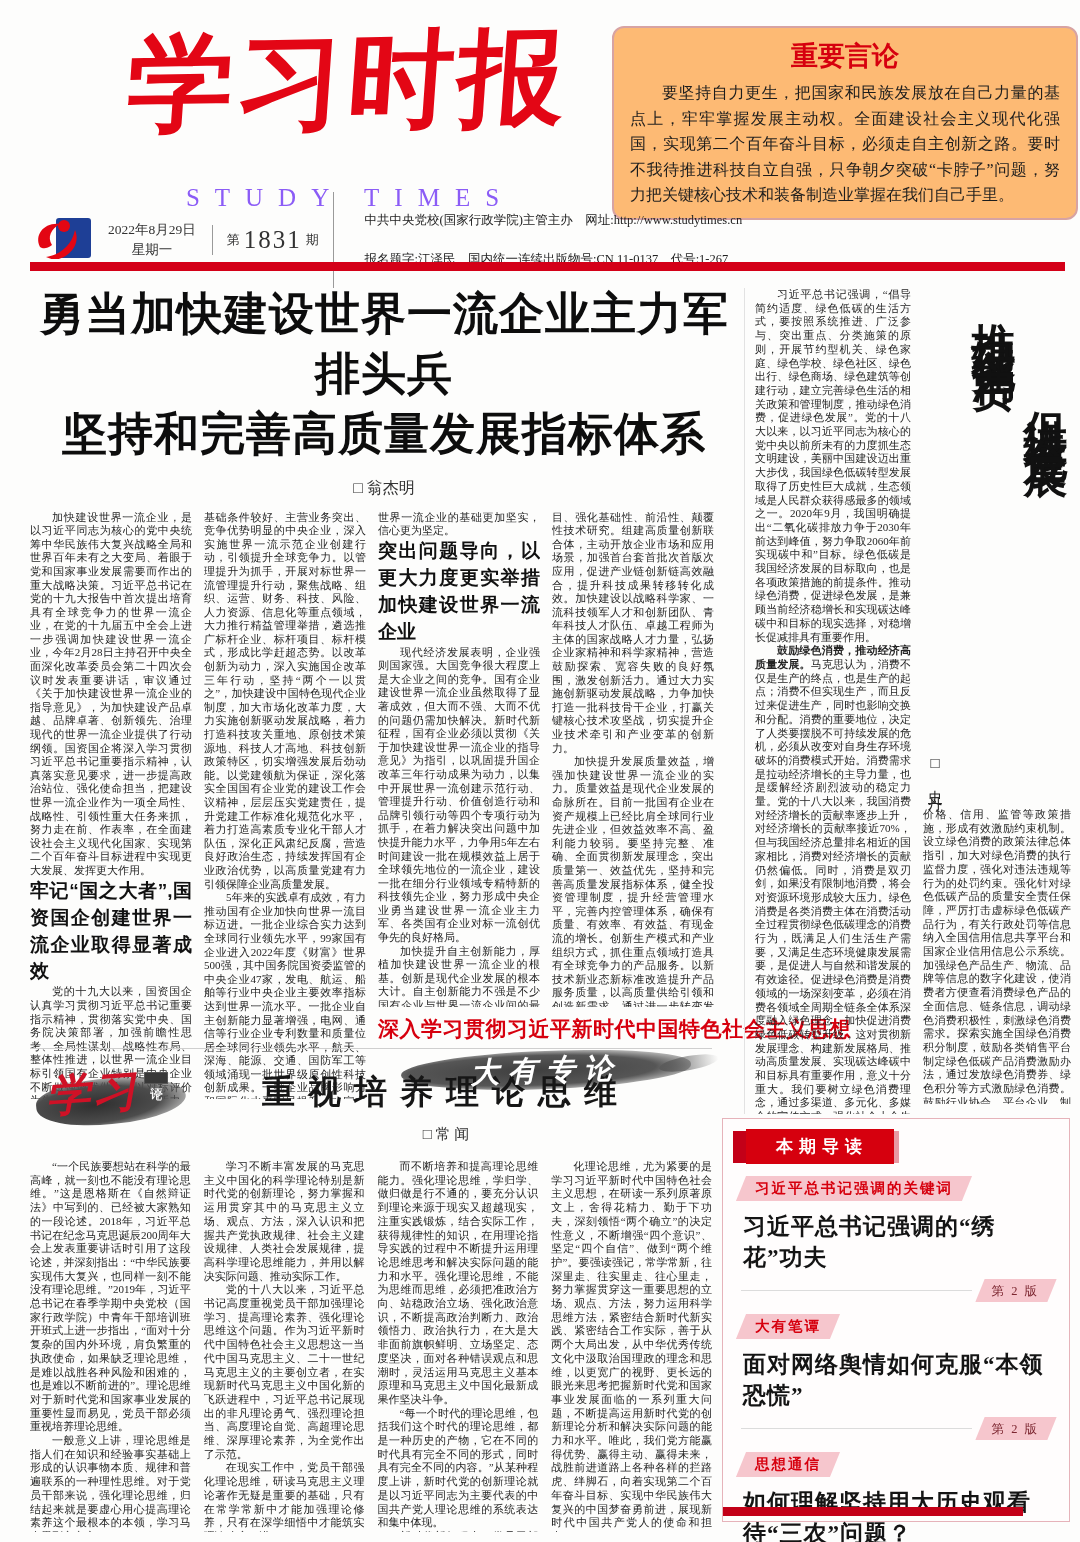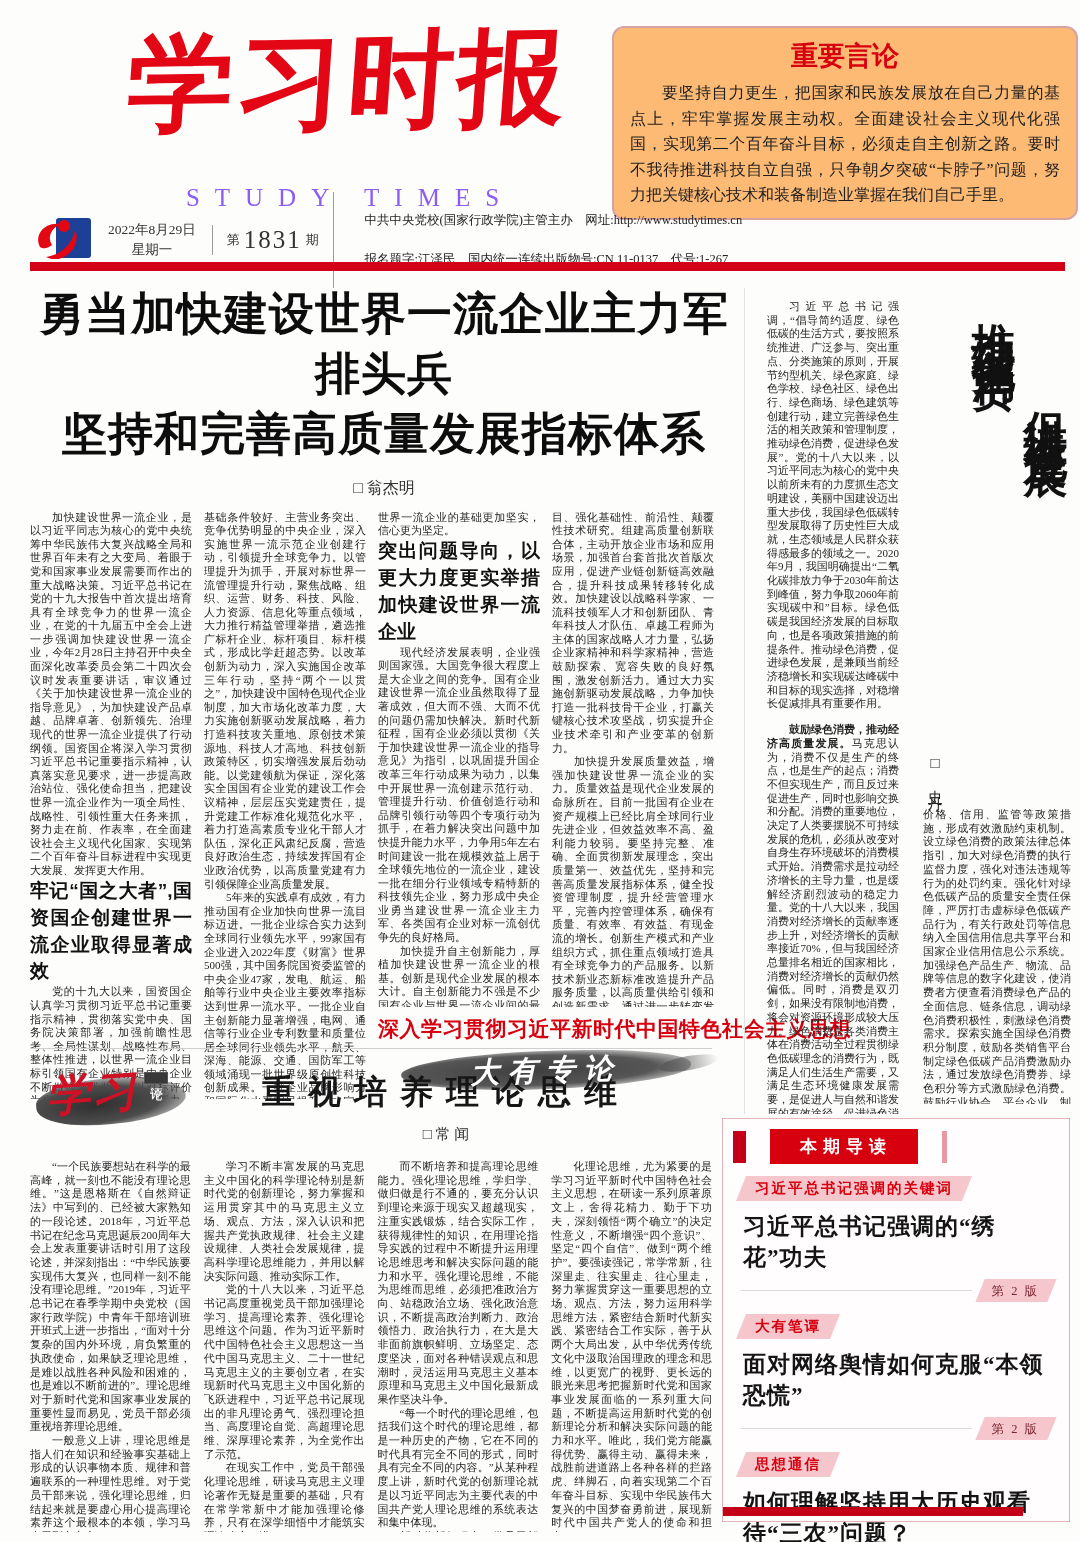--- a/index.html
+++ b/index.html
@@ -62,21 +62,21 @@
   .brush-bg:after{content:"";position:absolute;right:-28px;top:10px;width:60px;height:14px;border-radius:50%;
     background:linear-gradient(90deg, #5a5a5a, rgba(90,90,90,0));transform:rotate(-8deg);}
   .brush-text{position:relative;z-index:2;color:#fff;font-style:italic;font-weight:bold;
     font-size:29px;letter-spacing:9px;line-height:46px;font-family:var(--serif);
     transform:rotate(-2deg);display:block;}
 
   
   .right-art{position:absolute;left:744px;top:288px;width:326px;border-left:1px solid #e2e2e2;padding-left:10px;}
   .ra-flex{display:flex;gap:12px;}
   .ra-c1{width:156px;height:826px;font-size:11px;line-height:13.7px;text-align:justify;overflow:hidden;}
-  .ra-c1 p{margin:12px;text-indent:2em;}
+  .ra-c1 p{margin:0;text-indent:2em;}
   .ra-c2{width:148px;position:relative;}
   .ra-title-wrap{position:relative;height:516px;}
   .ra-title{position:absolute;right:0;top:0;height:100%;writing-mode:vertical-lr;
     font-family:var(--serif);font-weight:bold;color:#111;font-size:44px;line-height:1.18;letter-spacing:9px;}
   .ra-title span{display:block;}
   .ra-title .t2{padding-top:88px;}
   .ra-byline{position:absolute;left:2px;bottom:12px;writing-mode:vertical-lr;
     font-size:15px;letter-spacing:7px;color:#222;}
   .ra-c2-text{height:296px;font-size:11px;line-height:13.7px;text-align:justify;overflow:hidden;margin-top:4px;}
   .ra-c2-text p{margin:0;}
@@ -97,21 +97,21 @@
   .ba-h2{margin:0;padding-left:150px;text-align:center;font-family:var(--serif);
     font-weight:bold;font-size:33px;letter-spacing:13px;color:#161616;padding-top:14px;}
   .ba-byline{padding-left:150px;text-align:center;font-size:15px;color:#333;margin-top:10px;}
   .ba-cols{display:flex;gap:13px;margin-top:10px;}
   .ba-col{flex:1;height:372px;font-size:11px;line-height:13.7px;text-align:justify;overflow:hidden;}
   .ba-col p{margin:0;text-indent:2em;}
 
   
   .idx-box{position:absolute;left:722px;top:1118px;width:346px;height:402px;
     border:1px solid #e6b3ba;background:#fffdfd;}
-  .idx-header{display:flex;align-items:center;gap:24px;margin:10px 10px 4px 10px;}
+  .idx-header{display:flex;align-items:center;gap:0;margin:10px 10px 4px 10px;}
   .idx-bar{width:13px;height:32px;background:#c30018;}
   .idx-tab{background:var(--red);color:#fff;font-family:var(--sans);font-weight:bold;
     font-size:17px;letter-spacing:6px;padding:6px 26px 6px 30px;}
   .idx-bar2{width:5px;height:32px;background:#e89aa4;}
   .idx-item{margin:12px 18px 0 18px;}
   .idx-tag{display:inline-block;background:var(--pink);transform:skewX(-22deg);padding:3px 14px;}
   .idx-tag i{display:inline-block;transform:skewX(22deg);font-style:normal;
     color:var(--red);font-family:var(--sans);font-weight:bold;font-size:14.5px;letter-spacing:2px;}
   .idx-title{font-family:var(--serif);font-weight:bold;font-size:23px;line-height:1.35;
     color:#141414;letter-spacing:1px;margin:10px 0 6px 2px;}

